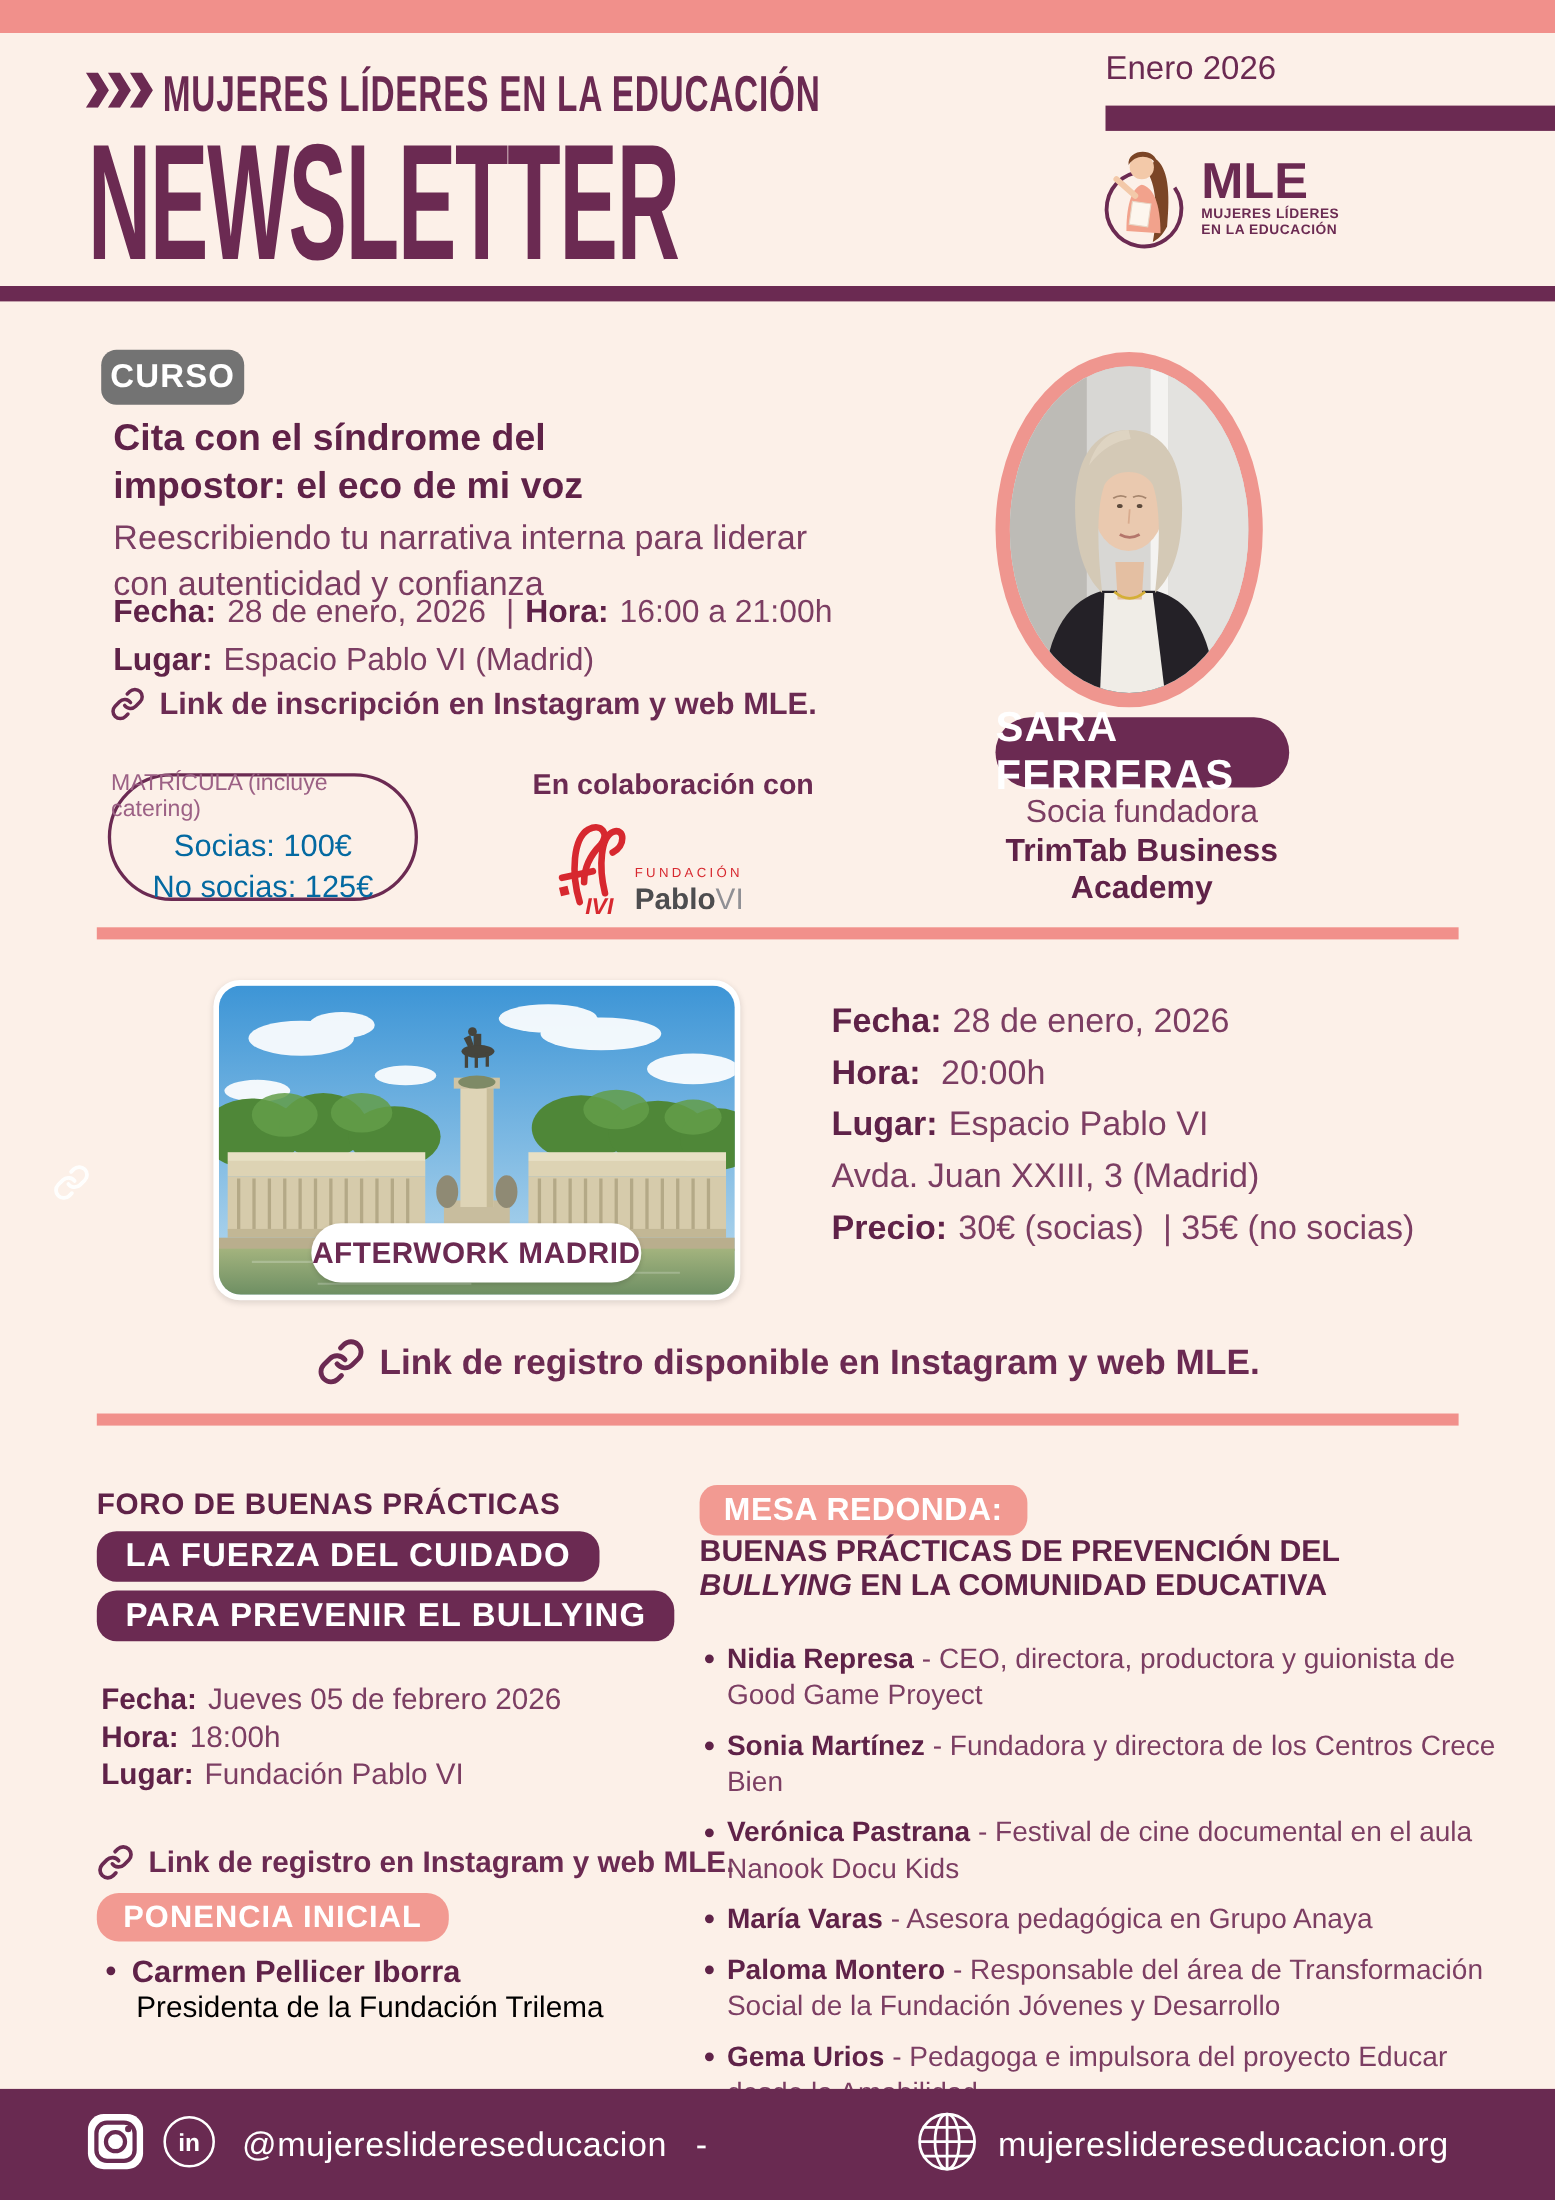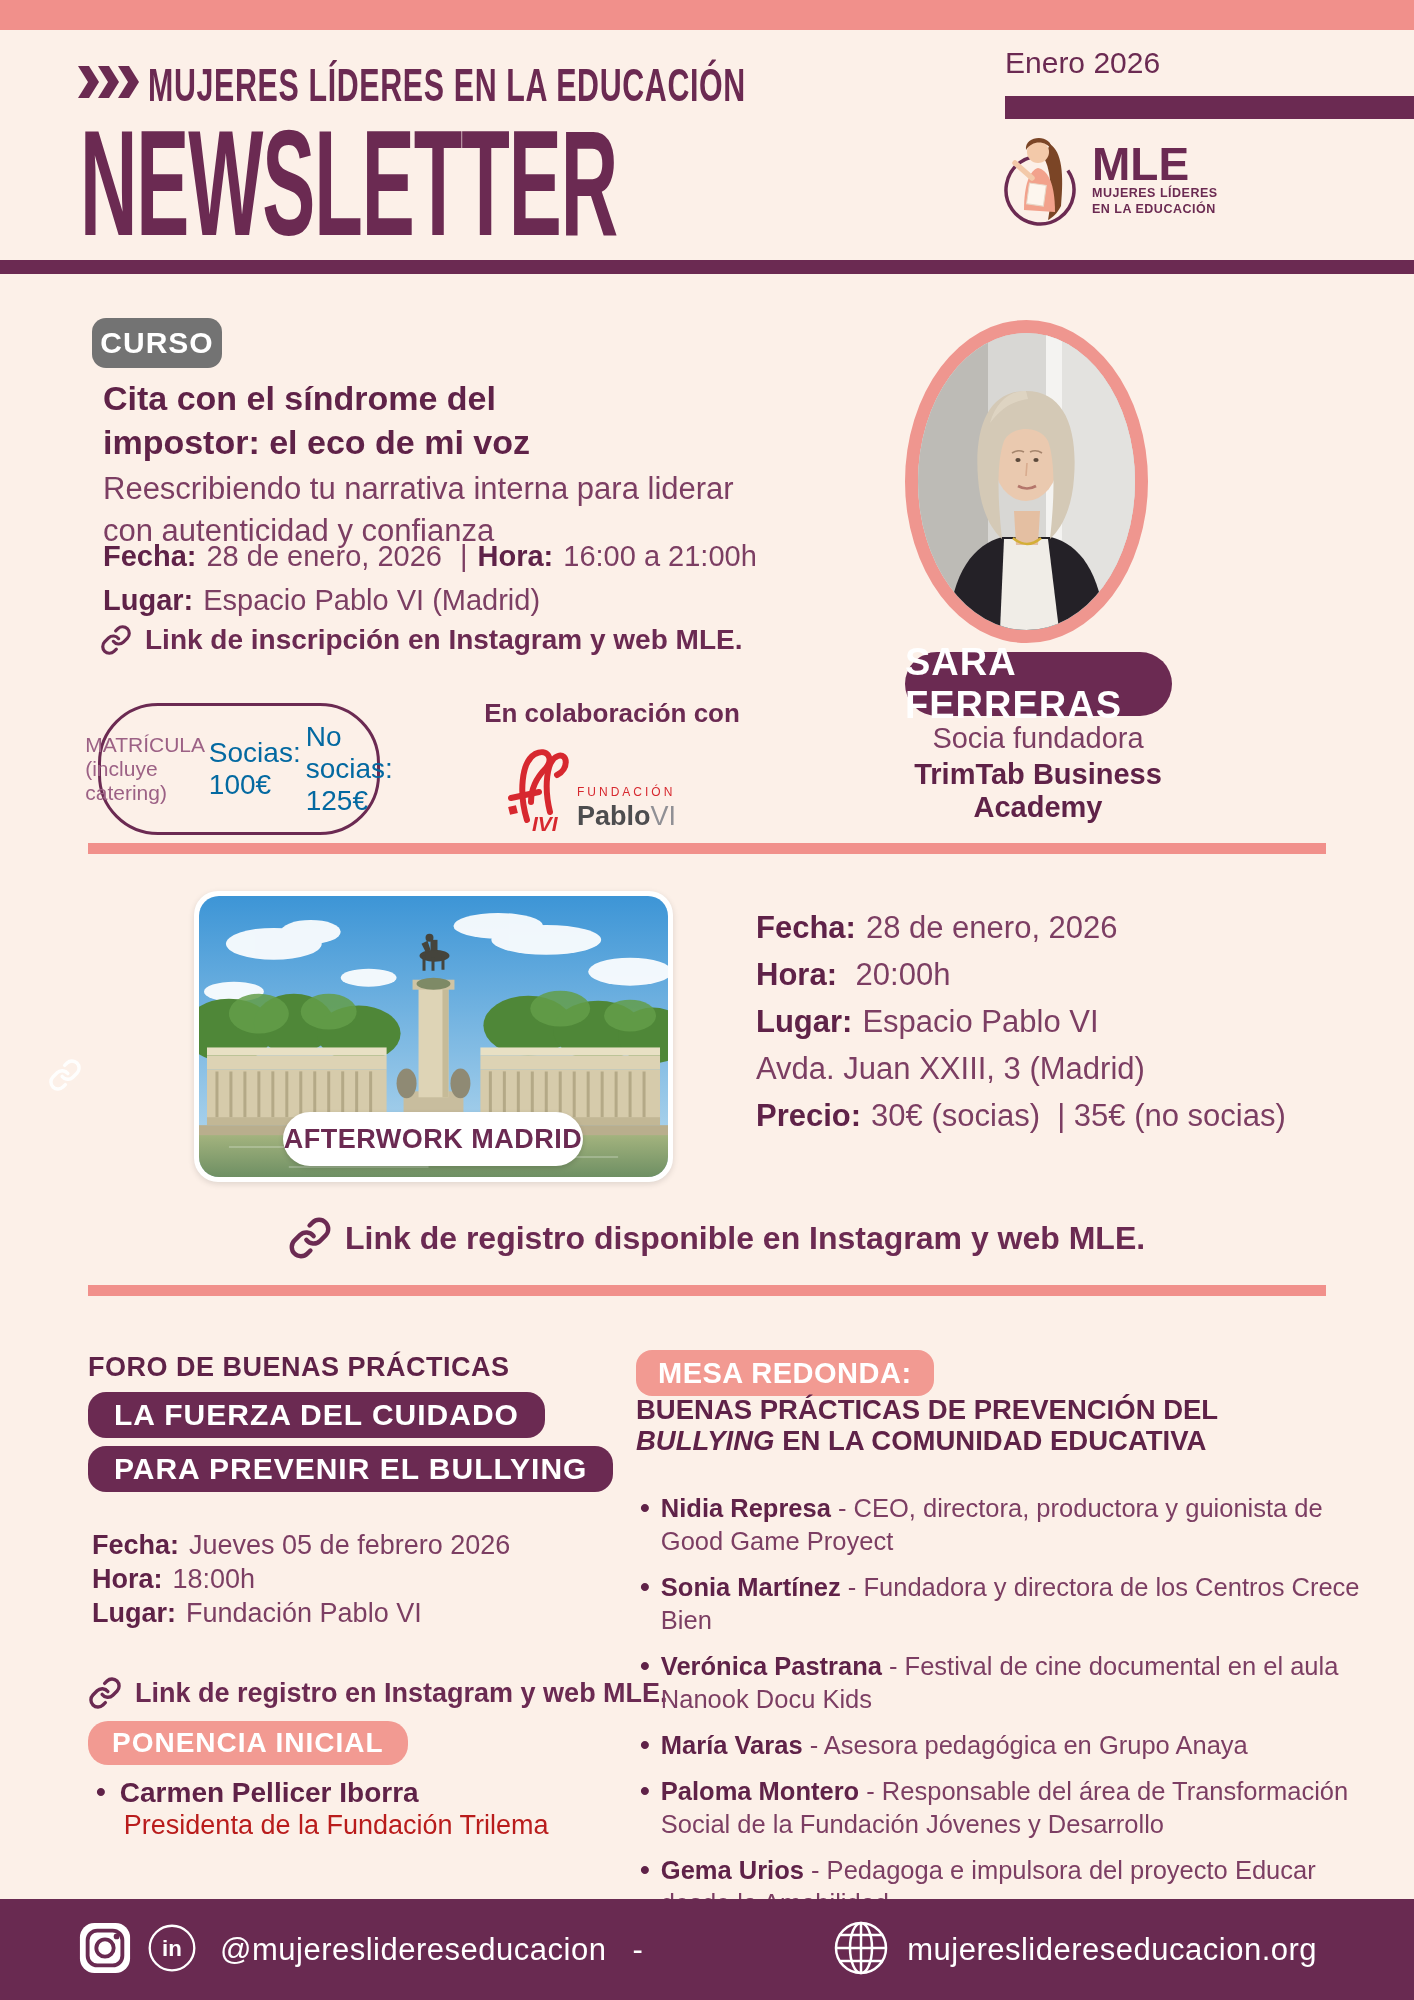--- a/index.html
+++ b/index.html
@@ -32,22 +32,22 @@
   .chain{flex:0 0 auto;}
   .pinkbar{background:#f1908b;height:11px;width:1238px;left:88px;}
 
   
   .curso-badge{left:92px;top:318px;width:130px;height:50px;border-radius:14px;font-size:30px;letter-spacing:1px;}
   .curso-title{left:103px;top:376px;width:490px;font-size:34px;font-weight:bold;color:#5f2248;line-height:44px;}
   .curso-sub{left:103px;top:468px;width:655px;font-size:31px;color:#7c3e63;line-height:42px;}
   .line-fecha{left:103px;top:540px;font-size:29px;}
   .line-lugar{left:103px;top:584px;font-size:29px;}
   .curso-link{left:100px;top:624px;font-size:28px;}
-  .matricula{left:98px;top:703px;width:282px;height:132px;border:3px solid #6b2a52;border-radius:60px;
-             display:flex;align-items:center;justify-content:center;gap:5px;box-sizing:border-box;}
+  .matricula{left:98px;top:703px;width:282px;height:116px;border:3px solid #6b2a52;border-radius:60px;
+             display:flex;flex-direction:column;align-items:center;justify-content:center;gap:5px;box-sizing:border-box;}
   .mat-title{font-size:21px;color:#9c6185;}
   .mat-line{font-size:28px;font-weight:normal;color:#0369a1;}
   .colab{left:462px;top:698px;width:300px;text-align:center;font-size:26px;font-weight:bold;color:#6b2a52;}
   .pablovi{left:505px;top:742px;display:flex;align-items:flex-end;gap:8px;}
   .pv-text{display:flex;flex-direction:column;gap:2px;padding-bottom:6px;}
   .pv-fund{font-size:12px;letter-spacing:3px;color:#d7282f;}
   .pv-name{font-size:27px;}
   .pv-name b{color:#4d4d4f;} .pv-name span{color:#909095;}
 
   .sara-photo{left:905px;top:320px;width:243px;height:323px;border-radius:50%;
@@ -77,21 +77,21 @@
   .foro-b1{left:88px;top:1392px;height:46px;border-radius:18px;font-size:30px;padding:0 26px;letter-spacing:1px;}
   .foro-b2{left:88px;top:1446px;height:46px;border-radius:18px;font-size:30px;padding:0 26px;letter-spacing:1px;}
   .foro-lines{left:92px;top:1528px;font-size:27px;}
   .foro-lines .row{height:34px;display:flex;align-items:center;}
   .foro-link{left:88px;top:1644px;font-size:27px;margin-top:32px;}
   .foro-link .chain{width:34px;height:34px;}
   .ponencia-badge{left:88px;top:1721px;height:44px;border-radius:20px;background:#f29a92;font-size:28px;padding:0 24px;letter-spacing:1px;}
   .ponente{left:96px;top:1776px;display:flex;gap:14px;}
   .dot::before{content:"•";font-weight:bold;color:#5f2248;font-size:28px;}
   .ponente-name{font-size:28px;font-weight:bold;color:#5f2248;line-height:33px;}
-  .ponente-role{font-size:27px;color:#b91c1c;line-height:33px;margin-left:4px;}
+  .ponente-role{font-size:27px;color:#000000;line-height:33px;margin-left:4px;}
 
   
   .mesa-badge{left:636px;top:1350px;height:46px;border-radius:16px;background:#f29a92;font-size:29px;padding:0 22px;letter-spacing:.5px;}
   .mesa-title{left:636px;top:1394px;width:620px;font-size:27.5px;font-weight:bold;color:#5f2248;line-height:31px;}
   .mesa-title em{font-style:italic;}
   .mesa-list{left:640px;top:1492px;width:720px;}
   .m-item{display:flex;gap:11px;margin-bottom:13px;}
   .m-text{margin:0;width:700px;font-size:25.5px;line-height:33px;color:#7c3e63;}
   .m-text strong{color:#5f2248;}
 

